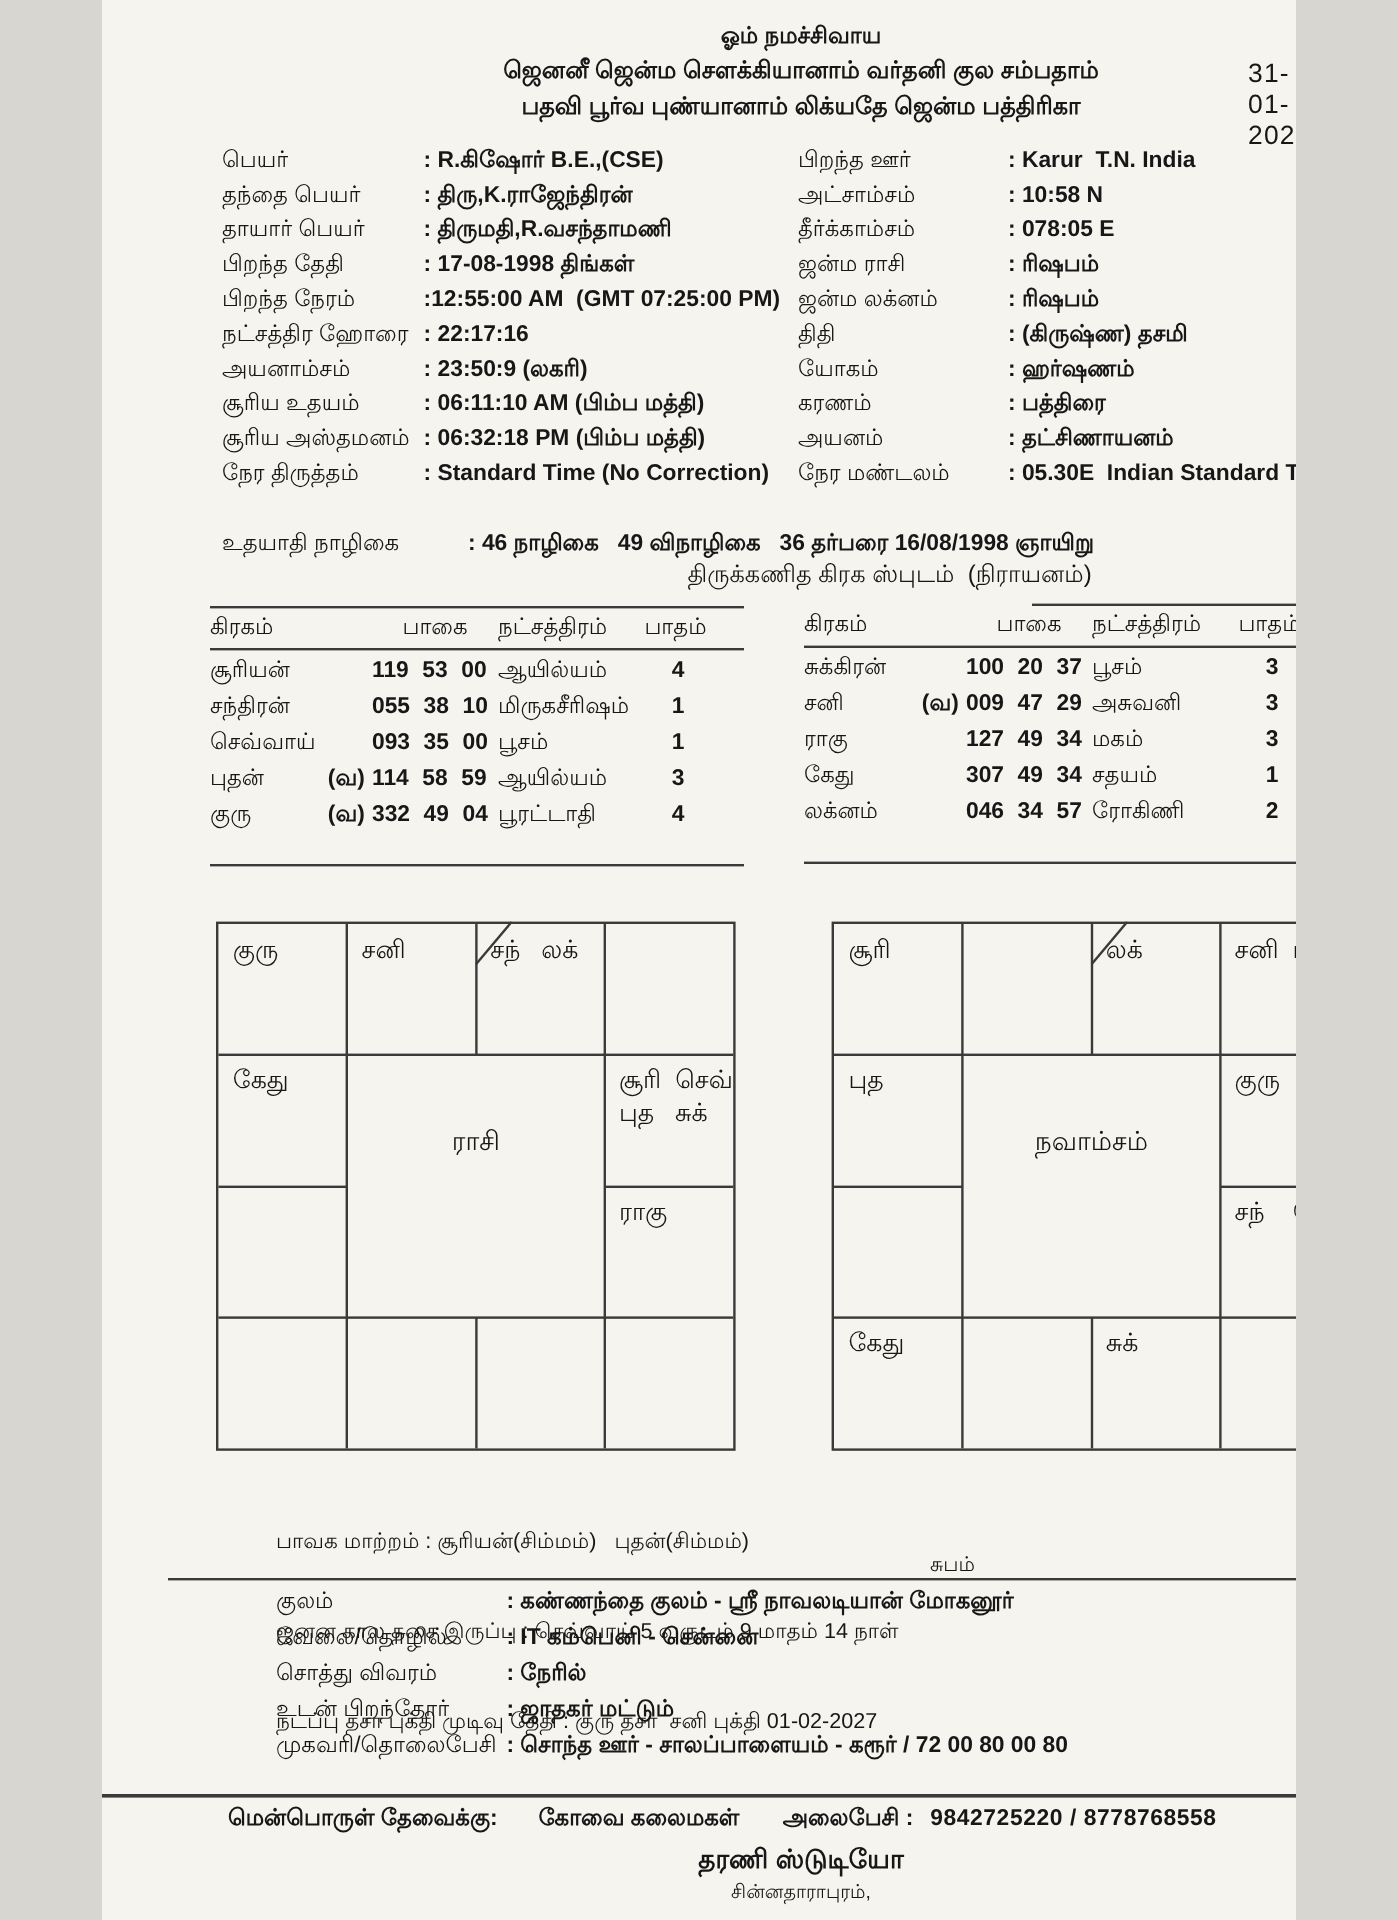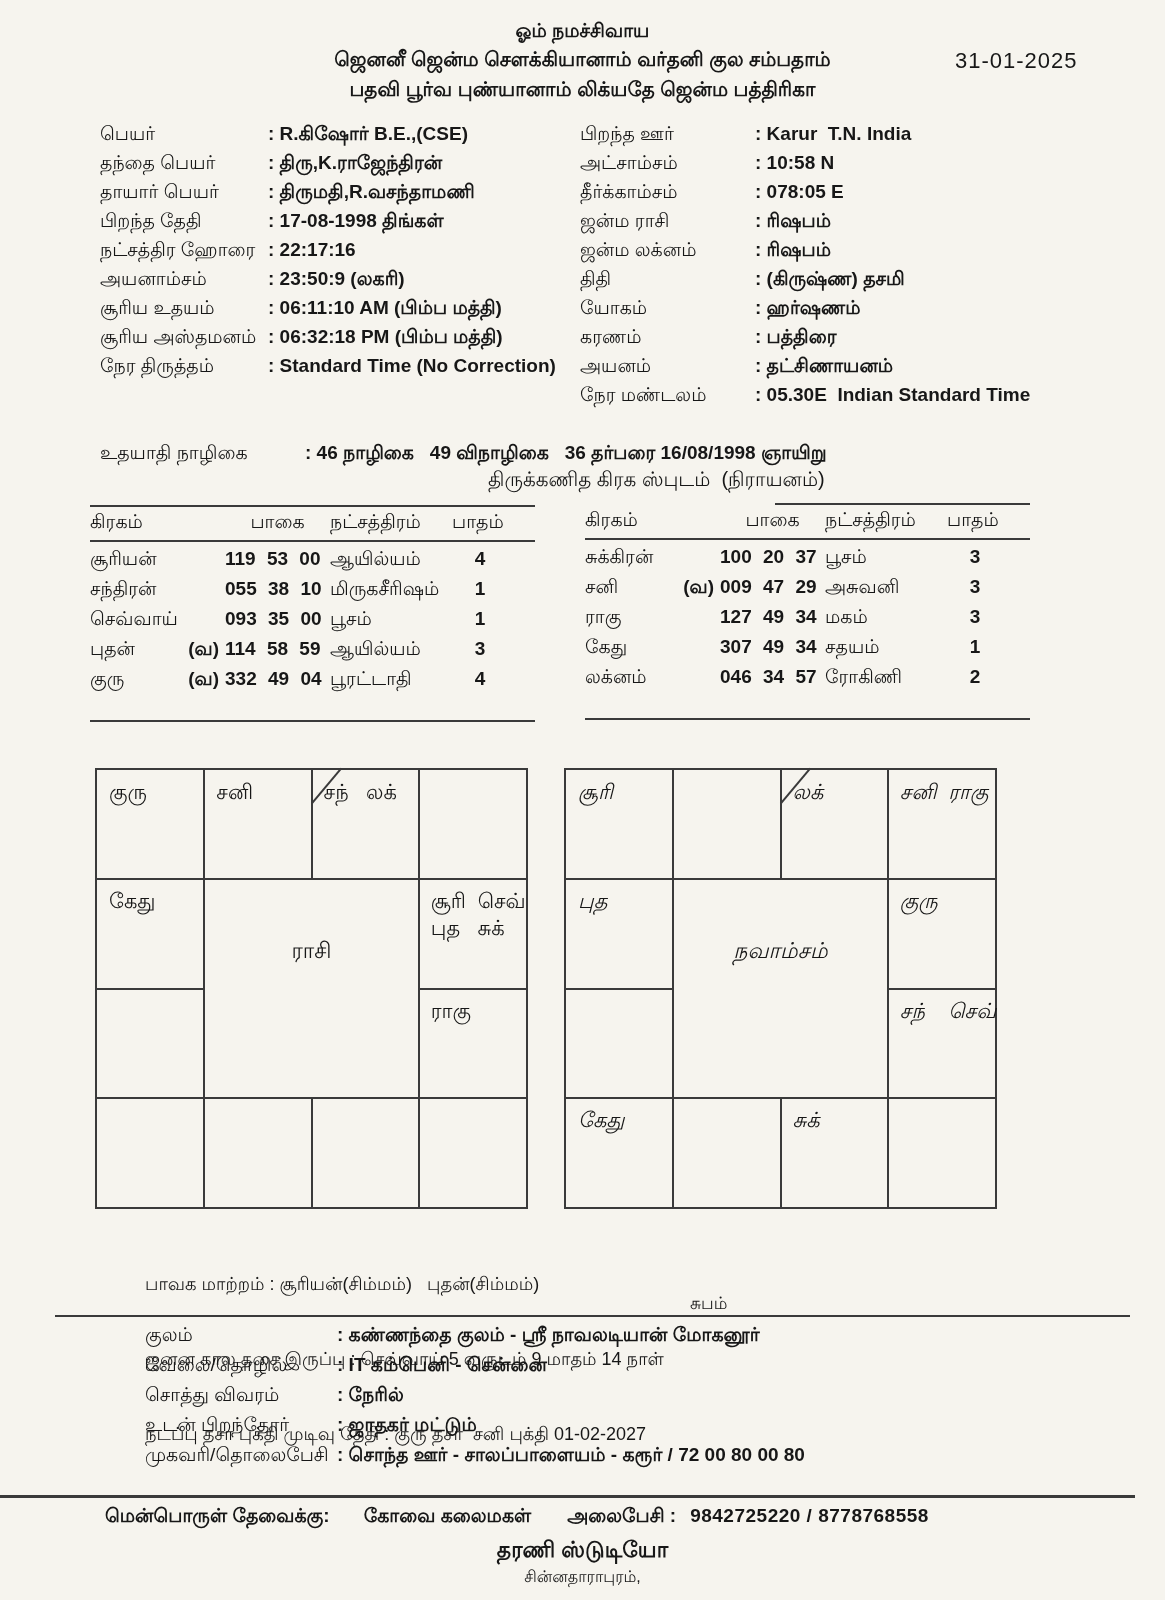--- a/index.html
+++ b/index.html
@@ -1,18 +1,18 @@
 <!DOCTYPE html>
 <html><head>
 <meta charset="utf-8">
 <style>
   html,body{margin:0;padding:0;background:#d8d6d0;}
   .page{
     position:relative;
-    width:1165px;height:1600px;
+    width:995px;height:1600px;
     margin:0 auto;
     background:#f6f4ee;
     color:#171717;
     font-family:"Liberation Sans","DejaVu Sans",sans-serif;
     overflow:hidden;
   }
   
   .hdr-line{position:absolute;left:0;width:1165px;text-align:center;font-weight:bold;}
   .hdr-om{top:20px;font-size:19px;}
   .hdr-s1{top:48px;font-size:20px;}
@@ -42,21 +42,21 @@
   .trows{padding-top:6px;}
   .trow{display:flex;height:30px;font-size:19px;align-items:flex-start;}
   .td-graha{width:90px;white-space:pre;}
   .td-retro{width:45px;text-align:right;padding-right:6px;box-sizing:border-box;font-weight:bold;}
   .td-deg{width:105px;font-weight:bold;white-space:pre;word-spacing:6px;}
   .td-star{width:125px;white-space:pre;}
   .td-padam{width:50px;text-align:center;font-weight:bold;}
   
   .chart{position:absolute;top:768px;width:433px;height:441px;border:2px solid #3a3a3a;box-sizing:border-box;}
   .chart-rasi{left:95px;}
-  .chart-nav{left:564px;font-style:italic;}
+  .chart-nav{left:608px;}
   .gl{position:absolute;background:#3a3a3a;}
   .gh1{left:0;right:0;top:calc(25% - 1px);height:2px;}
   .gh2a{left:0;width:25%;top:calc(50% - 1px);height:2px;}
   .gh2b{right:0;width:25%;top:calc(50% - 1px);height:2px;}
   .gh3{left:0;right:0;top:calc(75% - 1px);height:2px;}
   .gv1{top:0;bottom:0;left:calc(25% - 1px);width:2px;}
   .gv2a{top:0;height:25%;left:calc(50% - 1px);width:2px;}
   .gv2b{bottom:0;height:25%;left:calc(50% - 1px);width:2px;}
   .gv3{top:0;bottom:0;left:calc(75% - 1px);width:2px;}
   .cell{position:absolute;padding:9px 2px 0 12px;font-size:21px;line-height:1.25;white-space:pre;box-sizing:border-box;}
@@ -102,20 +102,24 @@
         <span class="dl">தந்தை பெயர்</span>
         <span class="dv">: திரு,K.ராஜேந்திரன்</span>
       </div>
     <div class="drow">
         <span class="dl">தாயார் பெயர்</span>
         <span class="dv">: திருமதி,R.வசந்தாமணி</span>
       </div>
     <div class="drow">
         <span class="dl">பிறந்த தேதி</span>
         <span class="dv">: 17-08-1998 திங்கள்</span>
+      </div>
+    <div class="drow">
+        <span class="dl">பிறந்த நேரம்</span>
+        <span class="dv">:12:55:00 AM  (GMT 07:25:00 PM)</span>
       </div>
     <div class="drow">
         <span class="dl">நட்சத்திர ஹோரை</span>
         <span class="dv">: 22:17:16</span>
       </div>
     <div class="drow">
         <span class="dl">அயனாம்சம்</span>
         <span class="dv">: 23:50:9 (லகரி)</span>
       </div>
     <div class="drow">

